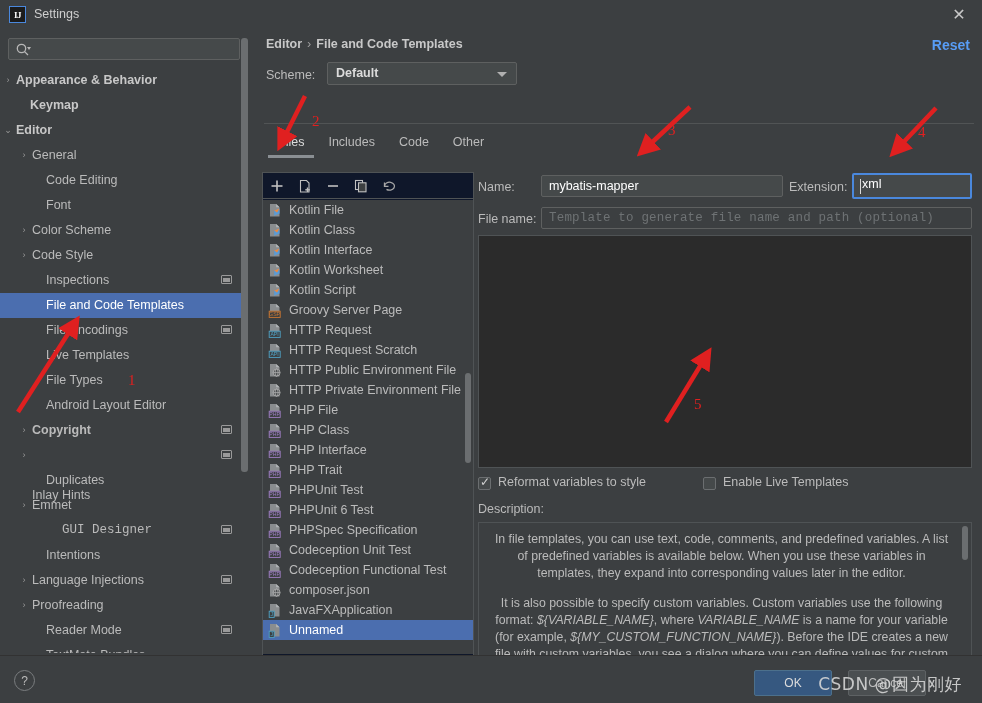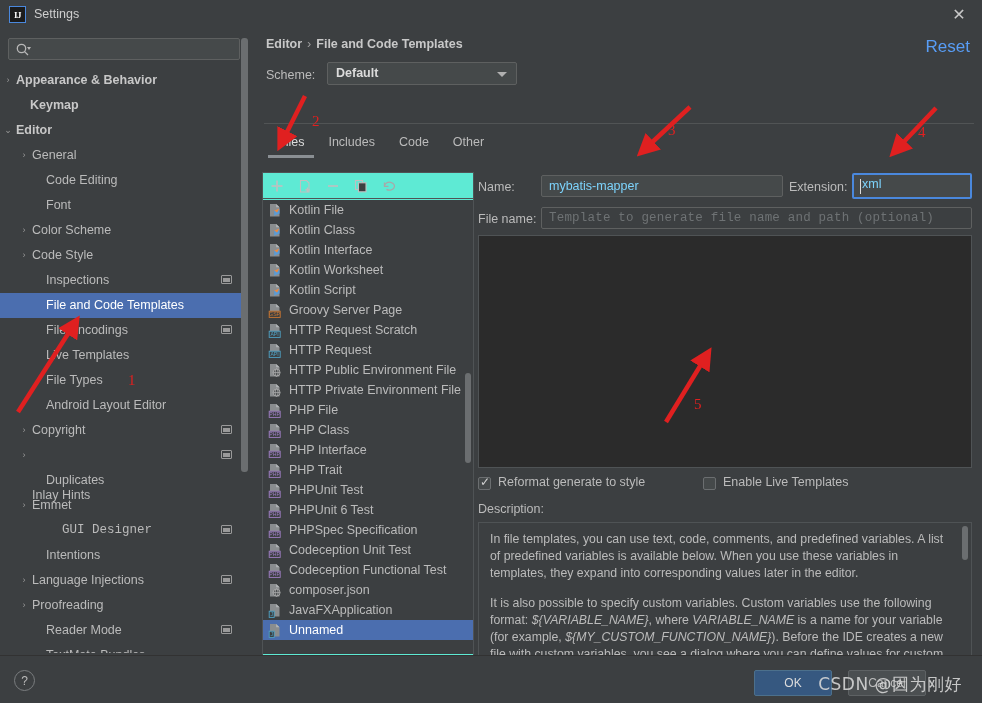--- a/index.html
+++ b/index.html
@@ -90,21 +90,21 @@
     position: absolute; left: 256px; top: 30px; width: 726px; height: 625px;
     background: #3c3f41;
   }
   .breadcrumb {
     position: absolute; left: 10px; top: 7px;
     font-size: 12.5px; font-weight: bold; color: #c8c8c8;
   }
   .breadcrumb .sep { font-weight: normal; color: #a0a0a0; padding: 0 5px; }
   .reset-link {
     position: absolute; right: 12px; top: 7px;
-    font-size: 17px; font-weight: normal; color: #589df6; cursor: pointer;
+    font-size: 14px; font-weight: bold; color: #589df6; cursor: pointer;
   }
   .scheme-label { position: absolute; left: 10px; top: 38px; font-size: 12.5px; color: #bbbbbb; }
   .scheme-combo {
     position: absolute; left: 71px; top: 32px; width: 190px; height: 23px;
     background: #45494a; border: 1px solid #5e6060; border-radius: 2px;
   }
   .scheme-combo .val {
     position: absolute; left: 8px; top: 3px; font-size: 12.5px;
     font-weight: bold; color: #dcdcdc;
   }
@@ -122,21 +122,21 @@
   }
   .tab.active { color: #dcdcdc; }
   .tab.active::after {
     content: ""; position: absolute; left: 2px; right: 2px; bottom: 0;
     height: 3px; background: #8a8f93;
   }
 
   
   .list-panel {
     position: absolute; left: 6px; top: 142px; width: 212px; height: 495px;
-    border: 1px solid #4f5355; background: #5eead4;
+    border: 1px solid #4f5355; background: #0f172a;
   }
   .list-toolbar {
     position: absolute; left: 0; top: 0; width: 100%; height: 26px;
     border-bottom: 1px solid #4f5355;
   }
   .tb-btn {
     position: absolute; top: 3px; width: 20px; height: 20px;
     display: flex; align-items: center; justify-content: center; cursor: pointer;
   }
   .list-body {
@@ -177,21 +177,21 @@
   }
   .ext-caret {
     position: absolute; left: 6px; top: 4px; width: 1px; height: 15px; background: #dcdcdc;
   }
   .fn-label { position: absolute; left: 222px; top: 182px; font-size: 12.5px; color: #bbbbbb; }
   .fn-field {
     position: absolute; left: 285px; top: 177px; width: 431px; height: 22px;
     background: #3c3f41; border: 1px solid #5e6060; border-radius: 2px;
   }
   .field-text {
-    position: absolute; left: 7px; top: 3px; font-size: 12.5px; color: #7dd3fc;
+    position: absolute; left: 7px; top: 3px; font-size: 12.5px; color: #ffffff;
   }
   .field-ph {
     position: absolute; left: 7px; top: 3px; font-size: 12.5px; color: #6e7274;
     font-family: "Liberation Mono", monospace; letter-spacing: 0.2px;
   }
   .editor-area {
     position: absolute; left: 222px; top: 205px; width: 494px; height: 233px;
     background: #2b2b2b; border: 1px solid #4f5355;
   }
   .cb-row { position: absolute; left: 222px; top: 447px; height: 18px; }
@@ -206,21 +206,21 @@
   .cb-text { position: absolute; top: -2px; font-size: 12.5px; color: #bbbbbb; white-space: nowrap; }
   .desc-label { position: absolute; left: 222px; top: 472px; font-size: 12.5px; color: #bbbbbb; }
   .desc-box {
     position: absolute; left: 222px; top: 492px; width: 494px; height: 146px;
     background: #3c3f41; border: 1px solid #4f5355; overflow: hidden;
   }
   .desc-inner {
     position: absolute; left: 11px; top: 8px; right: 18px;
     font-size: 12.3px; line-height: 17px; color: #bbbbbb;
   }
-  .desc-inner p { margin: 0 0 13px 0; }
+  .desc-inner p { margin: 0 0 13px 0; text-align: center; }
   .desc-inner i { font-style: italic; }
   .desc-vscroll {
     position: absolute; right: 3px; top: 3px; width: 6px; height: 34px;
     background: #6b6e70; border-radius: 3px;
   }
 
   
   .footer {
     position: absolute; left: 0; top: 655px; width: 982px; height: 48px;
     background: #3c3f41; border-top: 1px solid #323232;
@@ -317,21 +317,21 @@
           <span class="lbl" style="left: 46px;">Live Templates</span>
         </div>
         <div class="tree-row">
           <span class="lbl" style="left: 46px;">File Types</span>
         </div>
         <div class="tree-row">
           <span class="lbl" style="left: 46px;">Android Layout Editor</span>
         </div>
         <div class="tree-row">
           <span class="arrow" style="left: 18px;">›</span>
-          <span class="lbl" style="left: 32px;">Copyright</span>
+          <span class="lbl" style="left: 32px; font-weight: bold;">Copyright</span>
           <span class="badge"></span>
         </div>
         <div class="tree-row">
           <span class="arrow" style="left: 18px;">›</span>
           <span class="lbl" style="left: 32px; margin-top: 40px;">Inlay Hints</span>
           <span class="badge"></span>
         </div>
         <div class="tree-row">
           <span class="lbl" style="left: 46px;">Duplicates</span>
         </div>
@@ -475,30 +475,30 @@
             </svg>
             <span class="fname">Groovy Server Page</span>
           </div>
           <div class="fi-row">
             <svg class="ficon" viewBox="0 0 15 15">
               <path d="M2 1 h6.2 l3.3 3.2 v9.3 h-9.5 z" fill="#8a8d8f"></path>
               <path d="M8.2 1 v3.2 h3.3 z" fill="#b4b7b9"></path>
               <rect x="1.2" y="8.2" width="11" height="6.2" fill="#3c3f41" stroke="#4fa3c7" stroke-width="0.9"></rect>
               <text x="6.6" y="13.1" font-size="5.2" fill="#4fa3c7" text-anchor="middle" font-family="Liberation Sans, sans-serif">API</text>
             </svg>
-            <span class="fname">HTTP Request Scratch</span>
+            <span class="fname">HTTP Request</span>
           </div>
           <div class="fi-row">
             <svg class="ficon" viewBox="0 0 15 15">
               <path d="M2 1 h6.2 l3.3 3.2 v9.3 h-9.5 z" fill="#8a8d8f"></path>
               <path d="M8.2 1 v3.2 h3.3 z" fill="#b4b7b9"></path>
               <rect x="1.2" y="8.2" width="11" height="6.2" fill="#3c3f41" stroke="#4fa3c7" stroke-width="0.9"></rect>
               <text x="6.6" y="13.1" font-size="5.2" fill="#4fa3c7" text-anchor="middle" font-family="Liberation Sans, sans-serif">API</text>
             </svg>
-            <span class="fname">HTTP Request</span>
+            <span class="fname">HTTP Request Scratch</span>
           </div>
           <div class="fi-row">
             <svg class="ficon" viewBox="0 0 15 15">
               <path d="M2 1 h6.2 l3.3 3.2 v9.3 h-9.5 z" fill="#8a8d8f"></path>
               <path d="M8.2 1 v3.2 h3.3 z" fill="#b4b7b9"></path>
               <circle cx="8.6" cy="9.6" r="3.5" fill="#4c4f51" stroke="#b8b8b8" stroke-width="0.8"></circle>
               <ellipse cx="8.6" cy="9.6" rx="1.5" ry="3.5" fill="none" stroke="#b8b8b8" stroke-width="0.7"></ellipse>
               <line x1="5.1" y1="9.6" x2="12.1" y2="9.6" stroke="#b8b8b8" stroke-width="0.7"></line>
             </svg>
             <span class="fname">HTTP Public Environment File</span>
@@ -640,21 +640,21 @@
 
     <div class="fn-label">File name:</div>
     <div class="fn-field">
       <span class="field-ph">Template to generate file name and path (optional)</span>
     </div>
 
     <div class="editor-area"></div>
 
     <div class="cb-row" id="cbrow">
         <span class="cbox checked" style="left: 0px;"></span>
-        <span class="cb-text" style="left: 20px;">Reformat generate to style</span>
+        <span class="cb-text" style="left: 20px;">Reformat variables to style</span>
         <span class="cbox" style="left: 225px;"></span>
         <span class="cb-text" style="left: 245px;">Enable Live Templates</span>
       </div>
 
     <div class="desc-label">Description:</div>
     <div class="desc-box">
       <div class="desc-inner" id="descInner">
           <p>In file templates, you can use text, code, comments, and predefined variables. A list of predefined variables is available below. When you use these variables in templates, they expand into corresponding values later in the editor.</p>
           <p>It is also possible to specify custom variables. Custom variables use the following format: <i>${VARIABLE_NAME}</i>, where <i>VARIABLE_NAME</i> is a name for your variable (for example, <i>${MY_CUSTOM_FUNCTION_NAME}</i>). Before the IDE creates a new file with custom variables, you see a dialog where you can define values for custom variables in the template.</p>
         </div>

